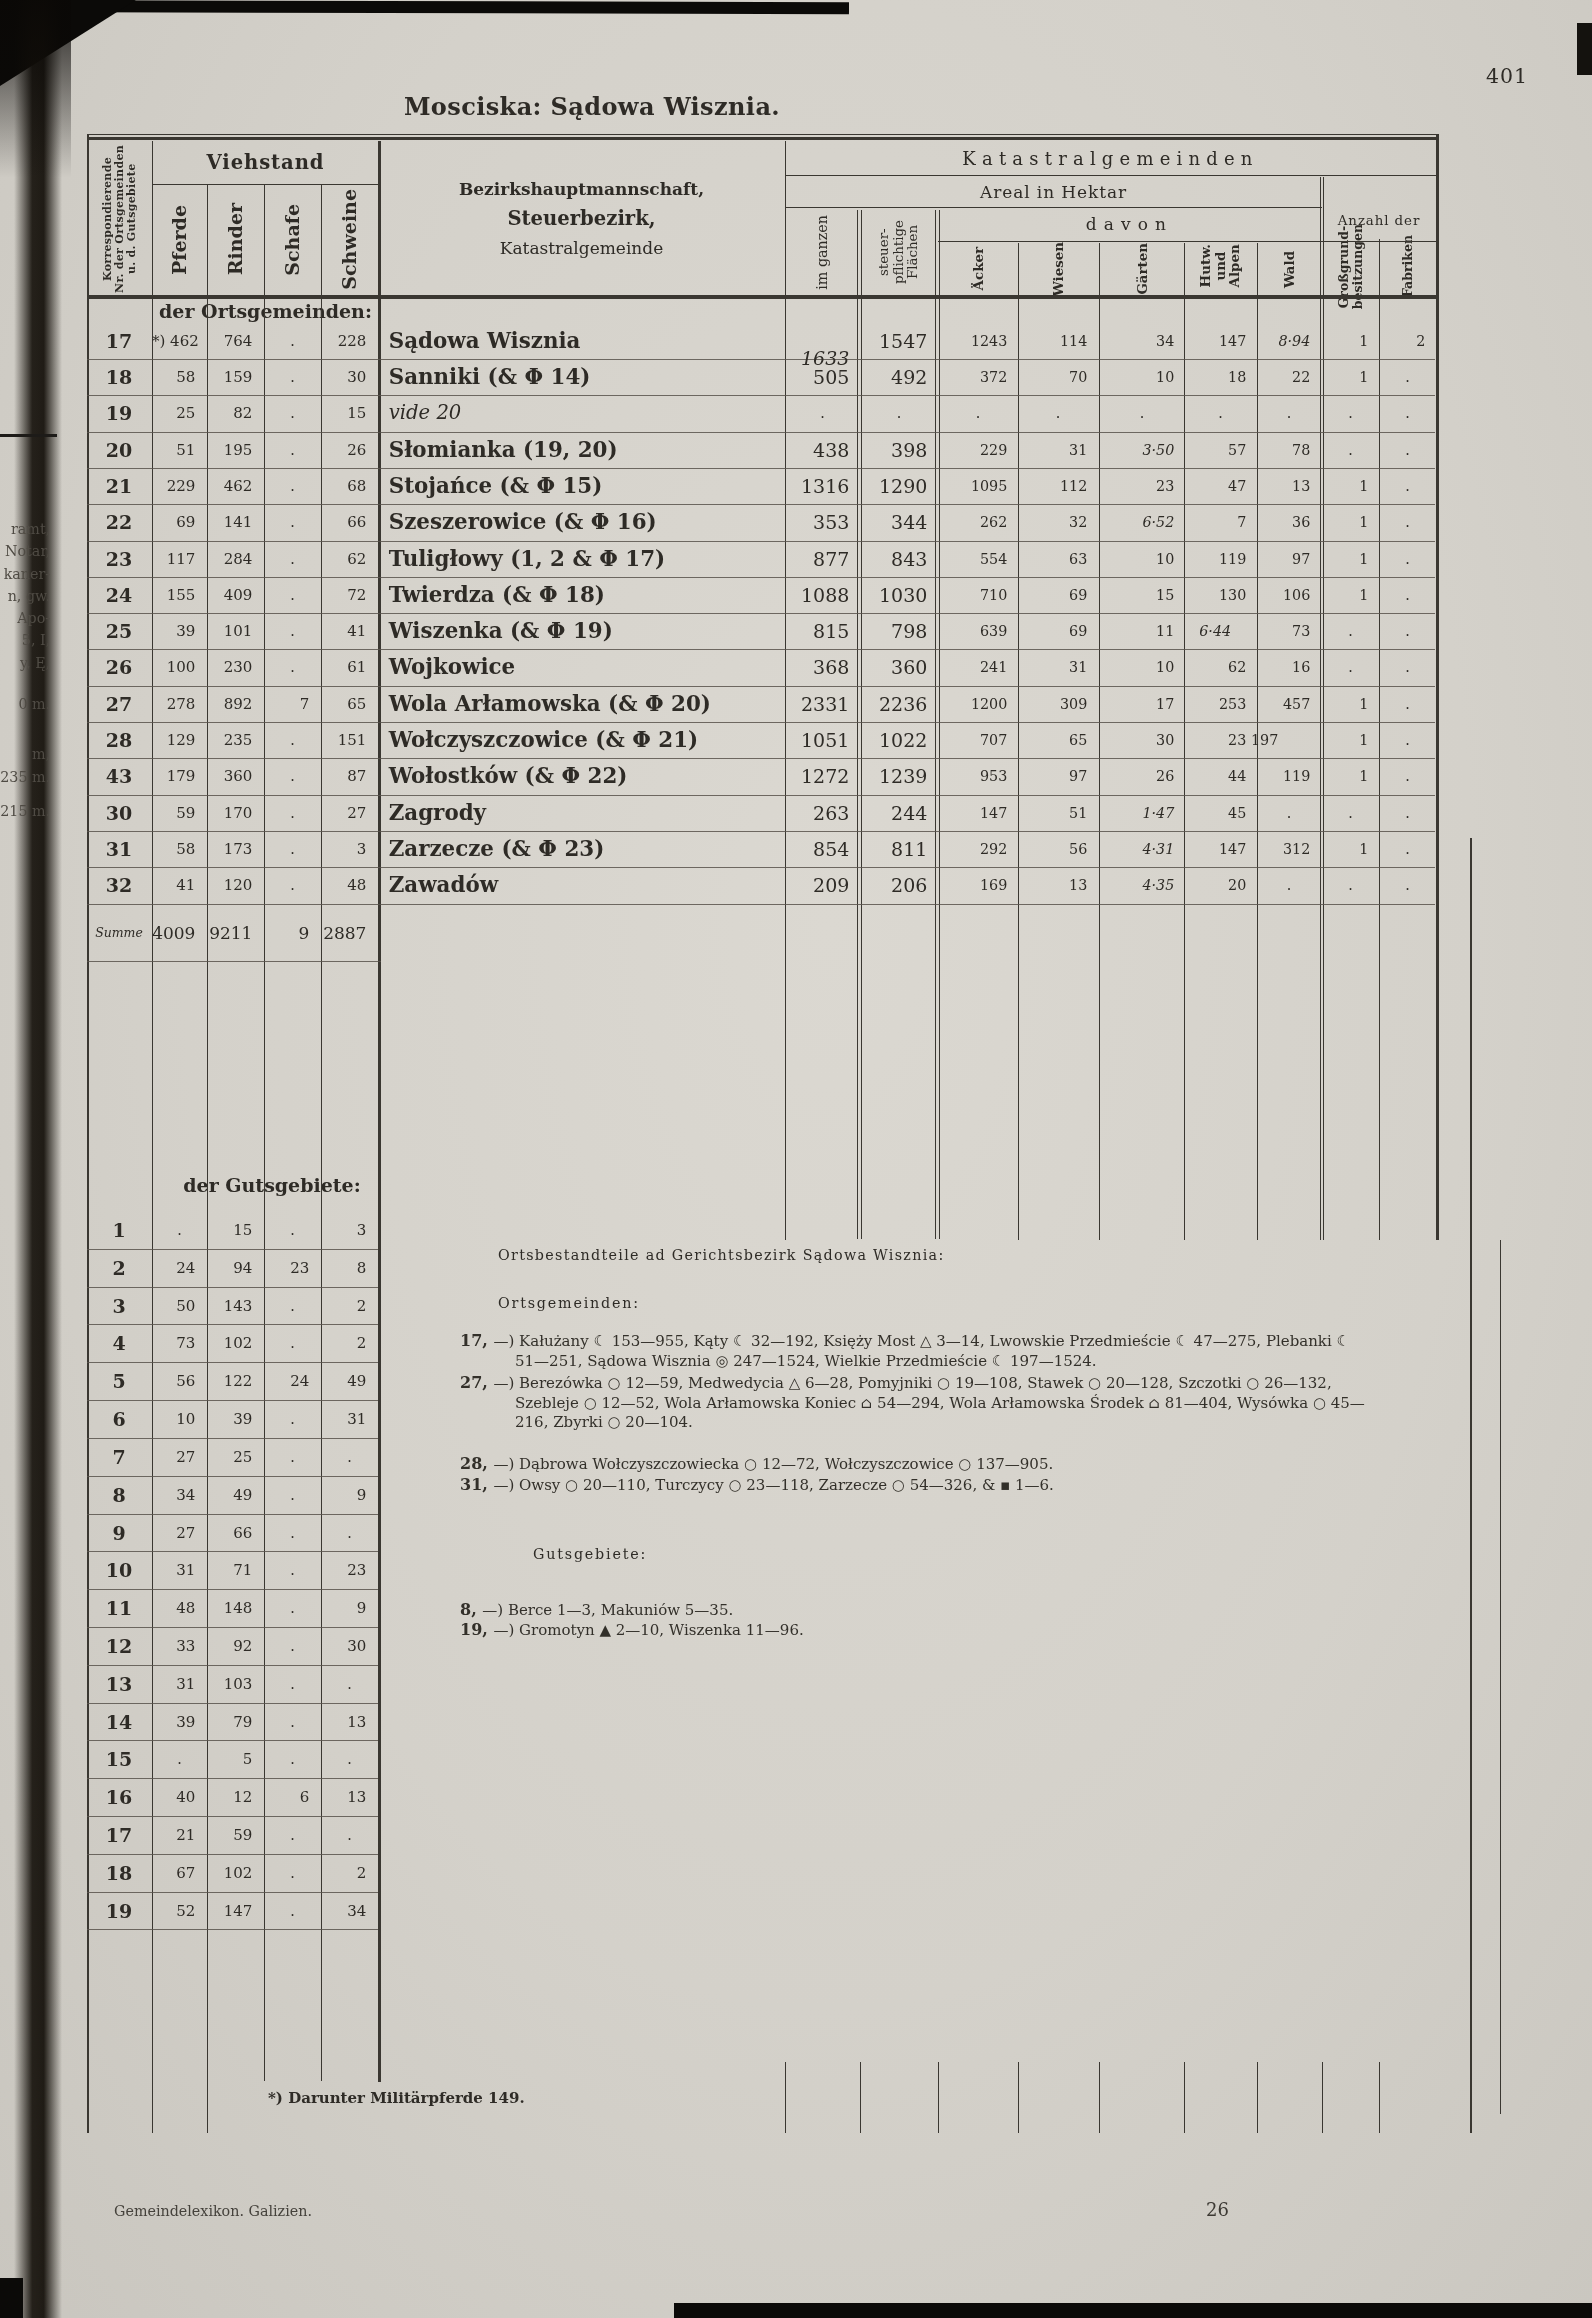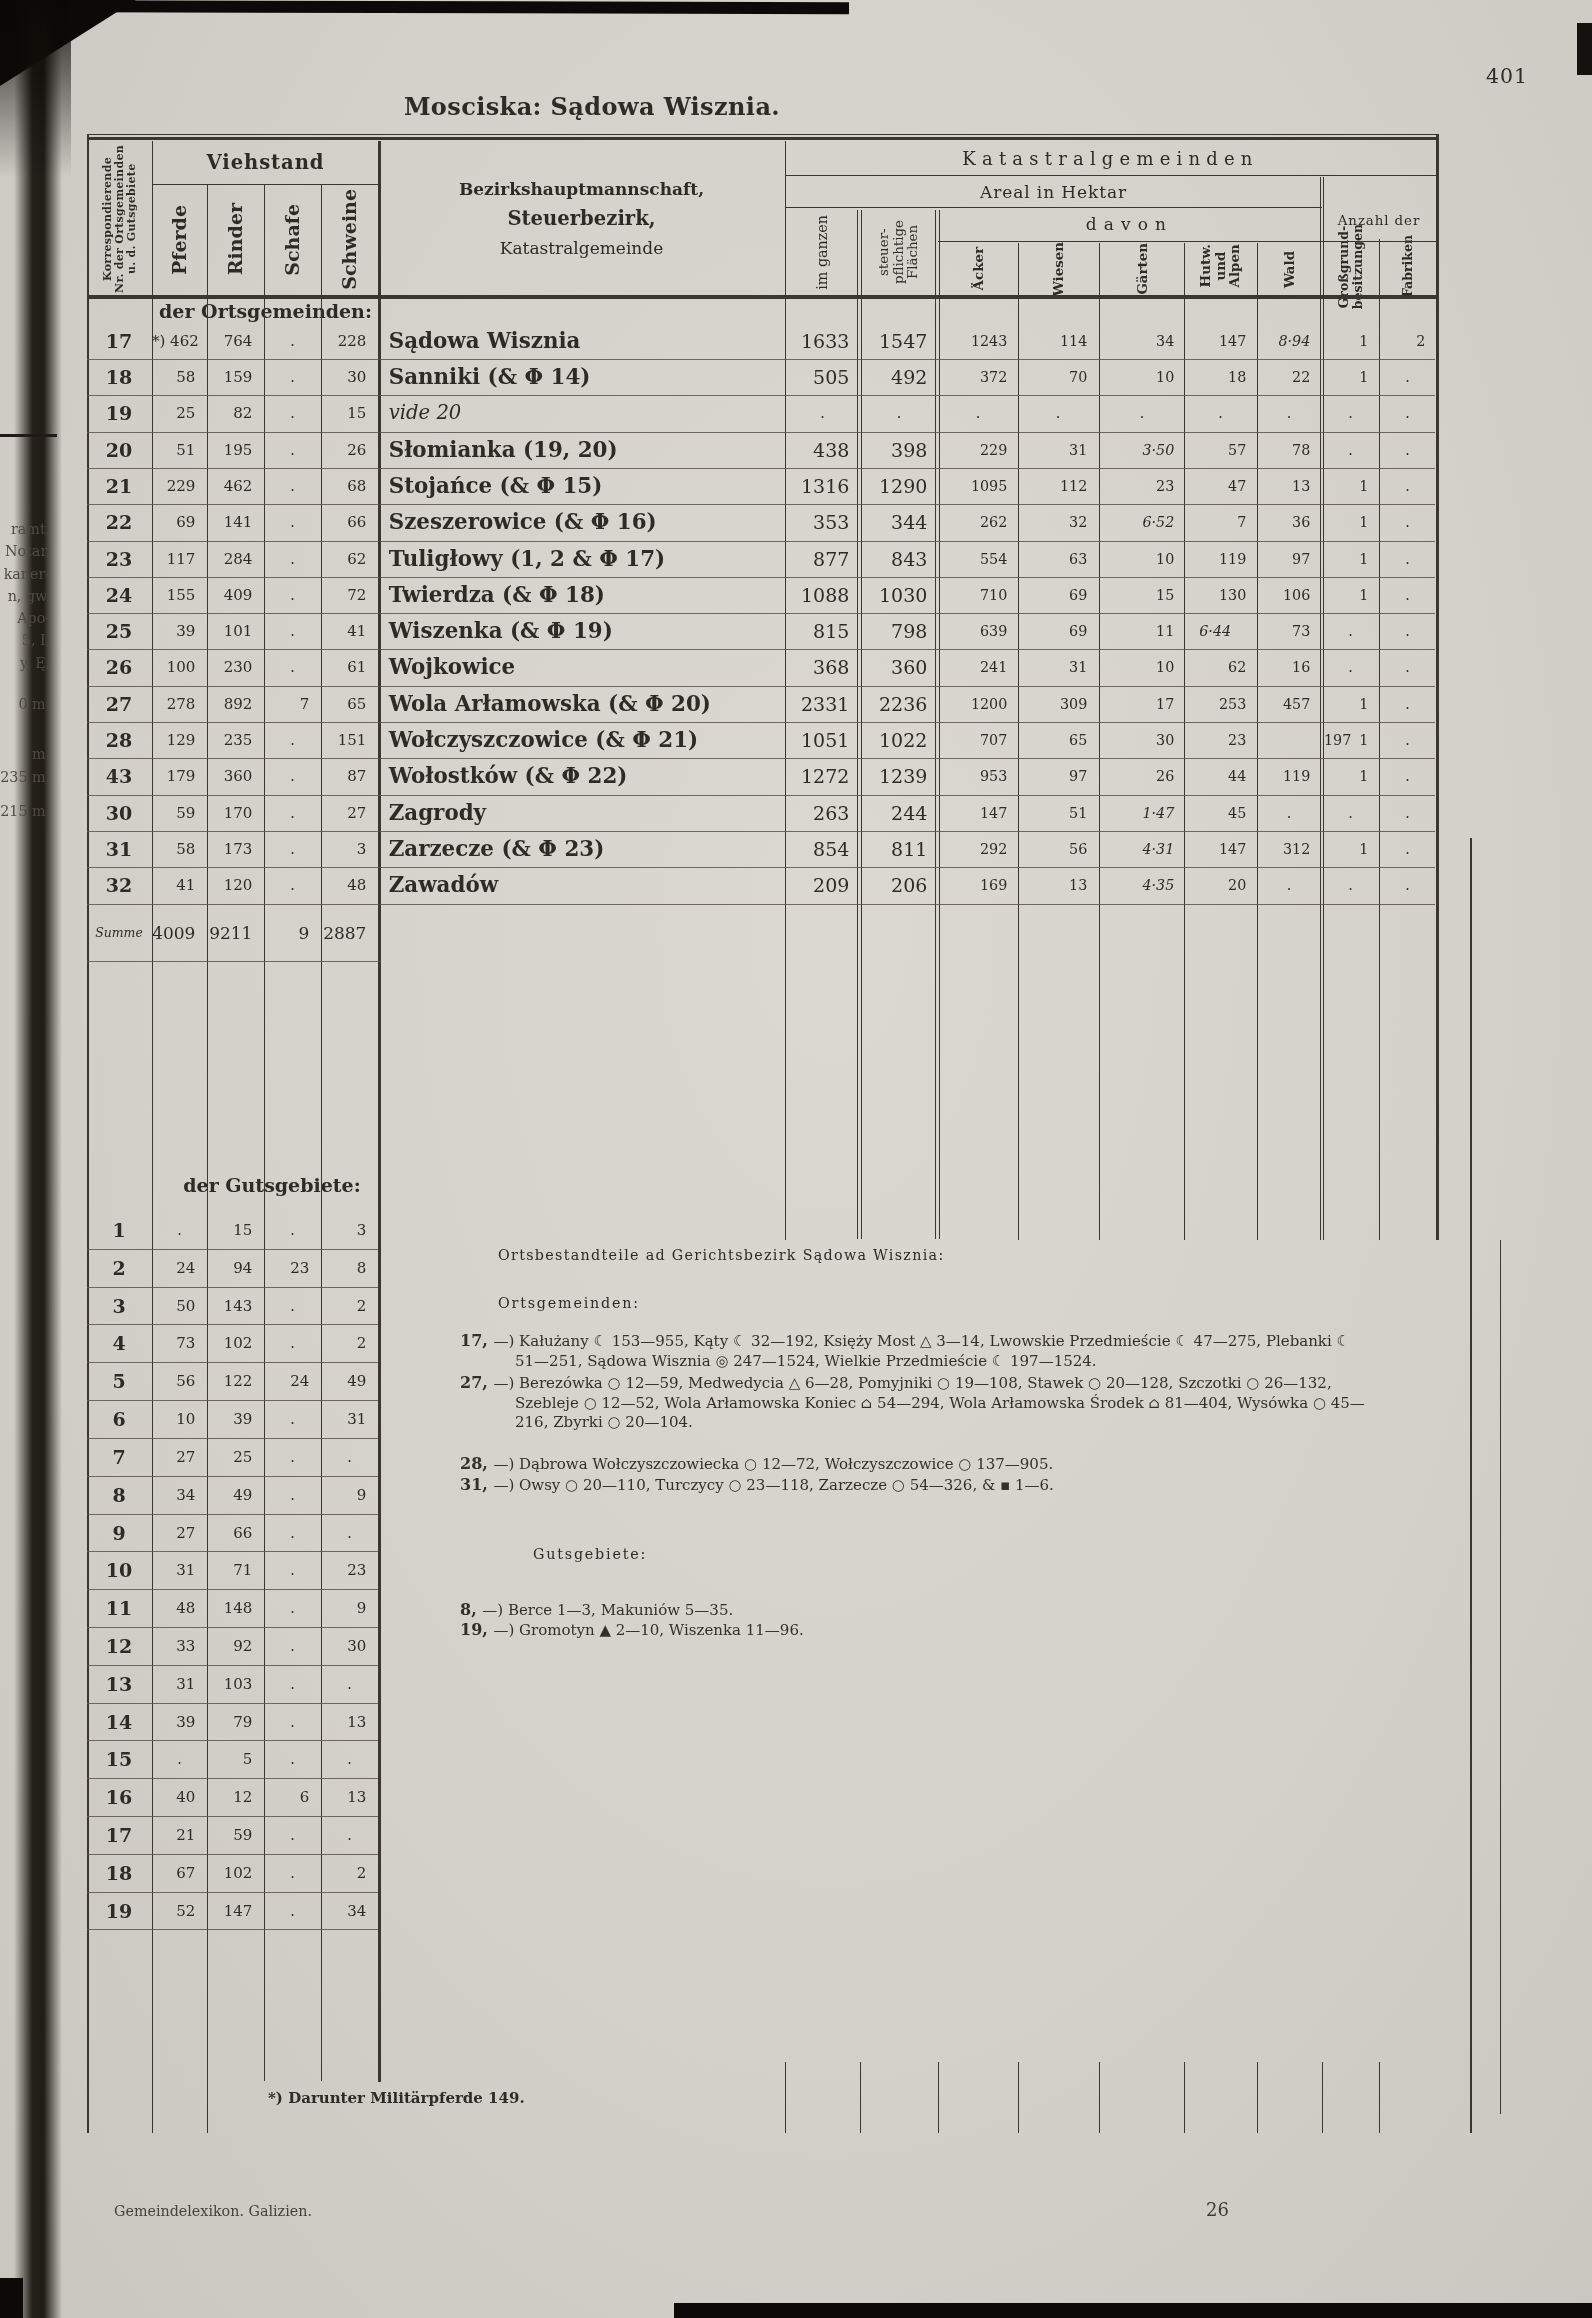--- a/index.html
+++ b/index.html
@@ -234,21 +234,21 @@
         <div class="sep" style="left: 87px; top: 1892px; width: 291px; height: 0.9px;"></div>
         <div class="sep" style="left: 87px; top: 1929px; width: 291px; height: 0.9px;"></div>
       </div>
     <div id="body">
         <div class="cell c-nr" style="left: 87px; top: 323px; width: 64px; height: 36px; line-height: 36px;">17</div>
         <div class="cell c-vieh" style="left: 152px; top: 323px; width: 55px; height: 36px; line-height: 36px;">*) 462</div>
         <div class="cell c-vieh" style="left: 207px; top: 323px; width: 57px; height: 36px; line-height: 36px;">764</div>
         <div class="cell c-vieh dot" style="left: 264px; top: 323px; width: 57px; height: 36px; line-height: 36px;">.</div>
         <div class="cell c-vieh" style="left: 321px; top: 323px; width: 57px; height: 36px; line-height: 36px;">228</div>
         <div class="cell c-name" style="left: 378px; top: 323px; width: 407px; height: 36px; line-height: 36px;">Sądowa Wisznia</div>
-        <div class="cell c-big" style="left: 785px; top: 323px; width: 75px; height: 36px; line-height: 36px;">1633</div>
+        <div class="cell c-big" style="left: 785px; top: 340px; width: 75px; height: 36px; line-height: 36px; font-style: italic;">1633</div>
         <div class="cell c-big" style="left: 860px; top: 323px; width: 78px; height: 36px; line-height: 36px;">1547</div>
         <div class="cell c-sm" style="left: 938px; top: 323px; width: 80px; height: 36px; line-height: 36px;">1243</div>
         <div class="cell c-sm" style="left: 1018px; top: 323px; width: 80px; height: 36px; line-height: 36px;">114</div>
         <div class="cell c-sm" style="left: 1099px; top: 323px; width: 86px; height: 36px; line-height: 36px;">34</div>
         <div class="cell c-sm" style="left: 1184px; top: 323px; width: 73px; height: 36px; line-height: 36px;">147</div>
         <div class="cell c-sm ital" style="left: 1257px; top: 323px; width: 64px; height: 36px; line-height: 36px;">8·94</div>
         <div class="cell c-sm" style="left: 1322px; top: 323px; width: 57px; height: 36px; line-height: 36px;">1</div>
         <div class="cell c-sm" style="left: 1379px; top: 323px; width: 57px; height: 36px; line-height: 36px;">2</div>
         <div class="cell c-nr" style="left: 87px; top: 359px; width: 64px; height: 36px; line-height: 36px;">18</div>
         <div class="cell c-vieh" style="left: 152px; top: 359px; width: 55px; height: 36px; line-height: 36px;">58</div>
@@ -405,21 +405,21 @@
         <div class="cell c-vieh" style="left: 207px; top: 722px; width: 57px; height: 36px; line-height: 36px;">235</div>
         <div class="cell c-vieh dot" style="left: 264px; top: 722px; width: 57px; height: 36px; line-height: 36px;">.</div>
         <div class="cell c-vieh" style="left: 321px; top: 722px; width: 57px; height: 36px; line-height: 36px;">151</div>
         <div class="cell c-name" style="left: 378px; top: 722px; width: 407px; height: 36px; line-height: 36px;">Wołczyszczowice (&amp; Φ 21)</div>
         <div class="cell c-big" style="left: 785px; top: 722px; width: 75px; height: 36px; line-height: 36px;">1051</div>
         <div class="cell c-big" style="left: 860px; top: 722px; width: 78px; height: 36px; line-height: 36px;">1022</div>
         <div class="cell c-sm" style="left: 938px; top: 722px; width: 80px; height: 36px; line-height: 36px;">707</div>
         <div class="cell c-sm" style="left: 1018px; top: 722px; width: 80px; height: 36px; line-height: 36px;">65</div>
         <div class="cell c-sm" style="left: 1099px; top: 722px; width: 86px; height: 36px; line-height: 36px;">30</div>
         <div class="cell c-sm" style="left: 1184px; top: 722px; width: 73px; height: 36px; line-height: 36px;">23</div>
-        <div class="cell c-sm" style="left: 1298px; top: 722px; width: 64px; height: 36px; line-height: 36px;">197</div>
+        <div class="cell c-sm" style="left: 1225px; top: 722px; width: 64px; height: 36px; line-height: 36px;">197</div>
         <div class="cell c-sm" style="left: 1322px; top: 722px; width: 57px; height: 36px; line-height: 36px;">1</div>
         <div class="cell c-sm dot" style="left: 1379px; top: 722px; width: 57px; height: 36px; line-height: 36px;">.</div>
         <div class="cell c-nr" style="left: 87px; top: 758px; width: 64px; height: 36px; line-height: 36px;">43</div>
         <div class="cell c-vieh" style="left: 152px; top: 758px; width: 55px; height: 36px; line-height: 36px;">179</div>
         <div class="cell c-vieh" style="left: 207px; top: 758px; width: 57px; height: 36px; line-height: 36px;">360</div>
         <div class="cell c-vieh dot" style="left: 264px; top: 758px; width: 57px; height: 36px; line-height: 36px;">.</div>
         <div class="cell c-vieh" style="left: 321px; top: 758px; width: 57px; height: 32px; line-height: 36px;">87</div>
         <div class="cell c-name" style="left: 378px; top: 758px; width: 407px; height: 36px; line-height: 36px;">Wołostków (&amp; Φ 22)</div>
         <div class="cell c-big" style="left: 785px; top: 758px; width: 75px; height: 36px; line-height: 36px;">1272</div>
         <div class="cell c-big" style="left: 860px; top: 758px; width: 78px; height: 36px; line-height: 36px;">1239</div>

